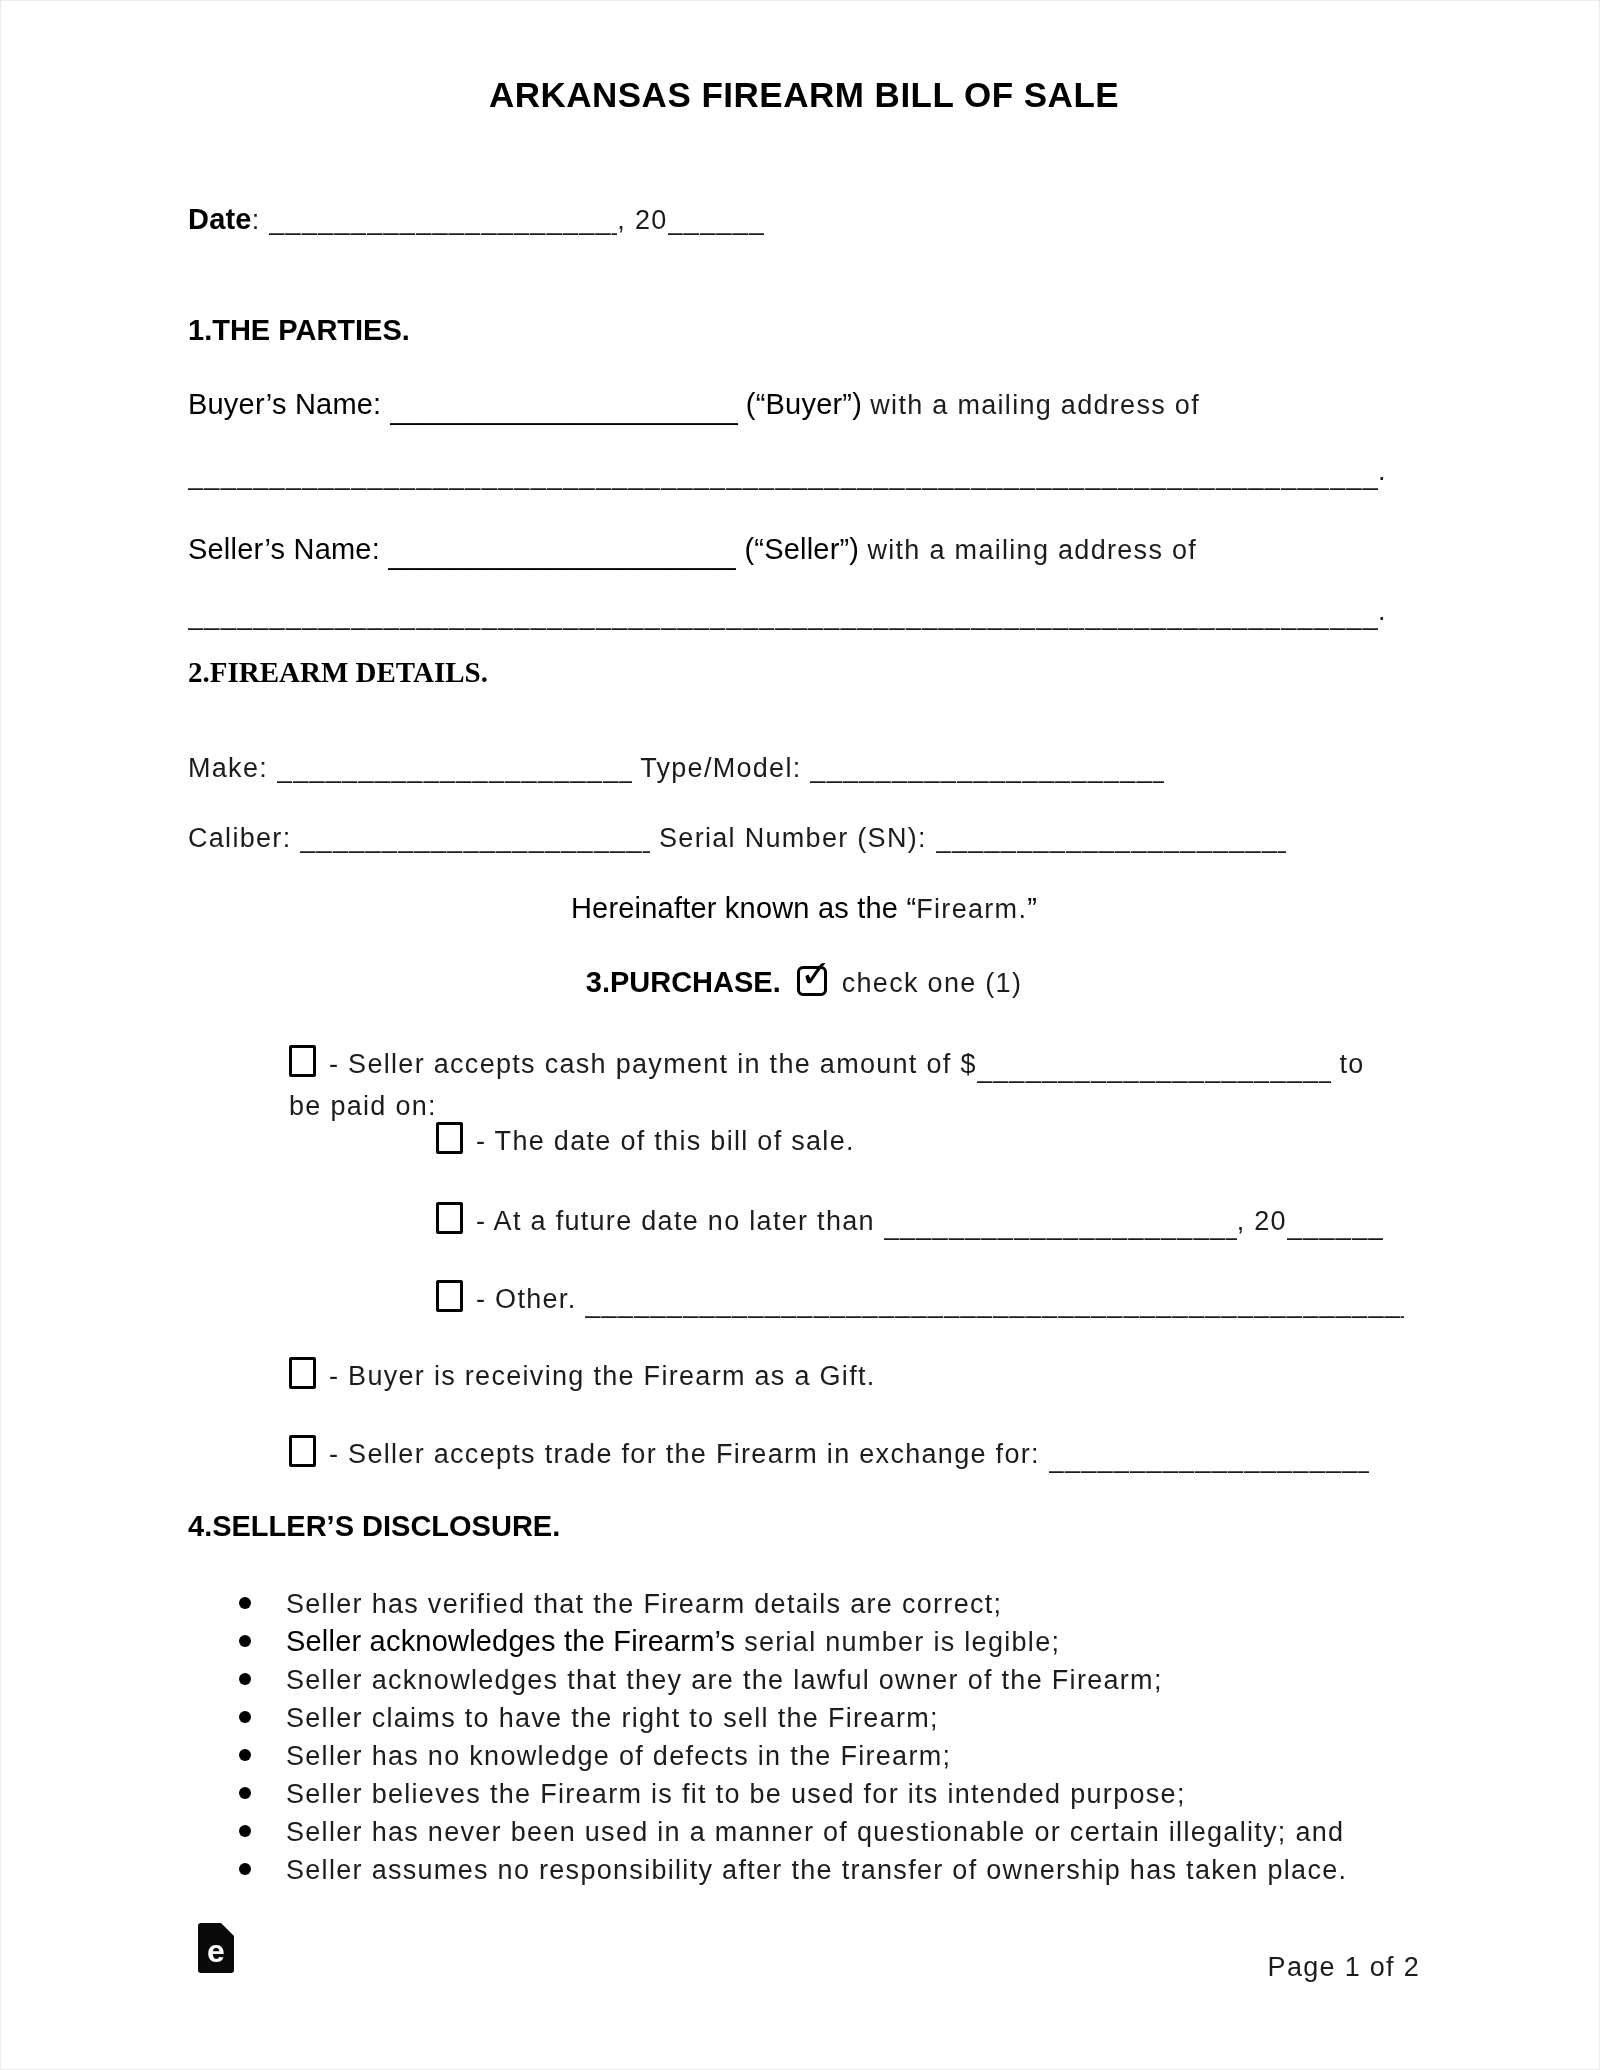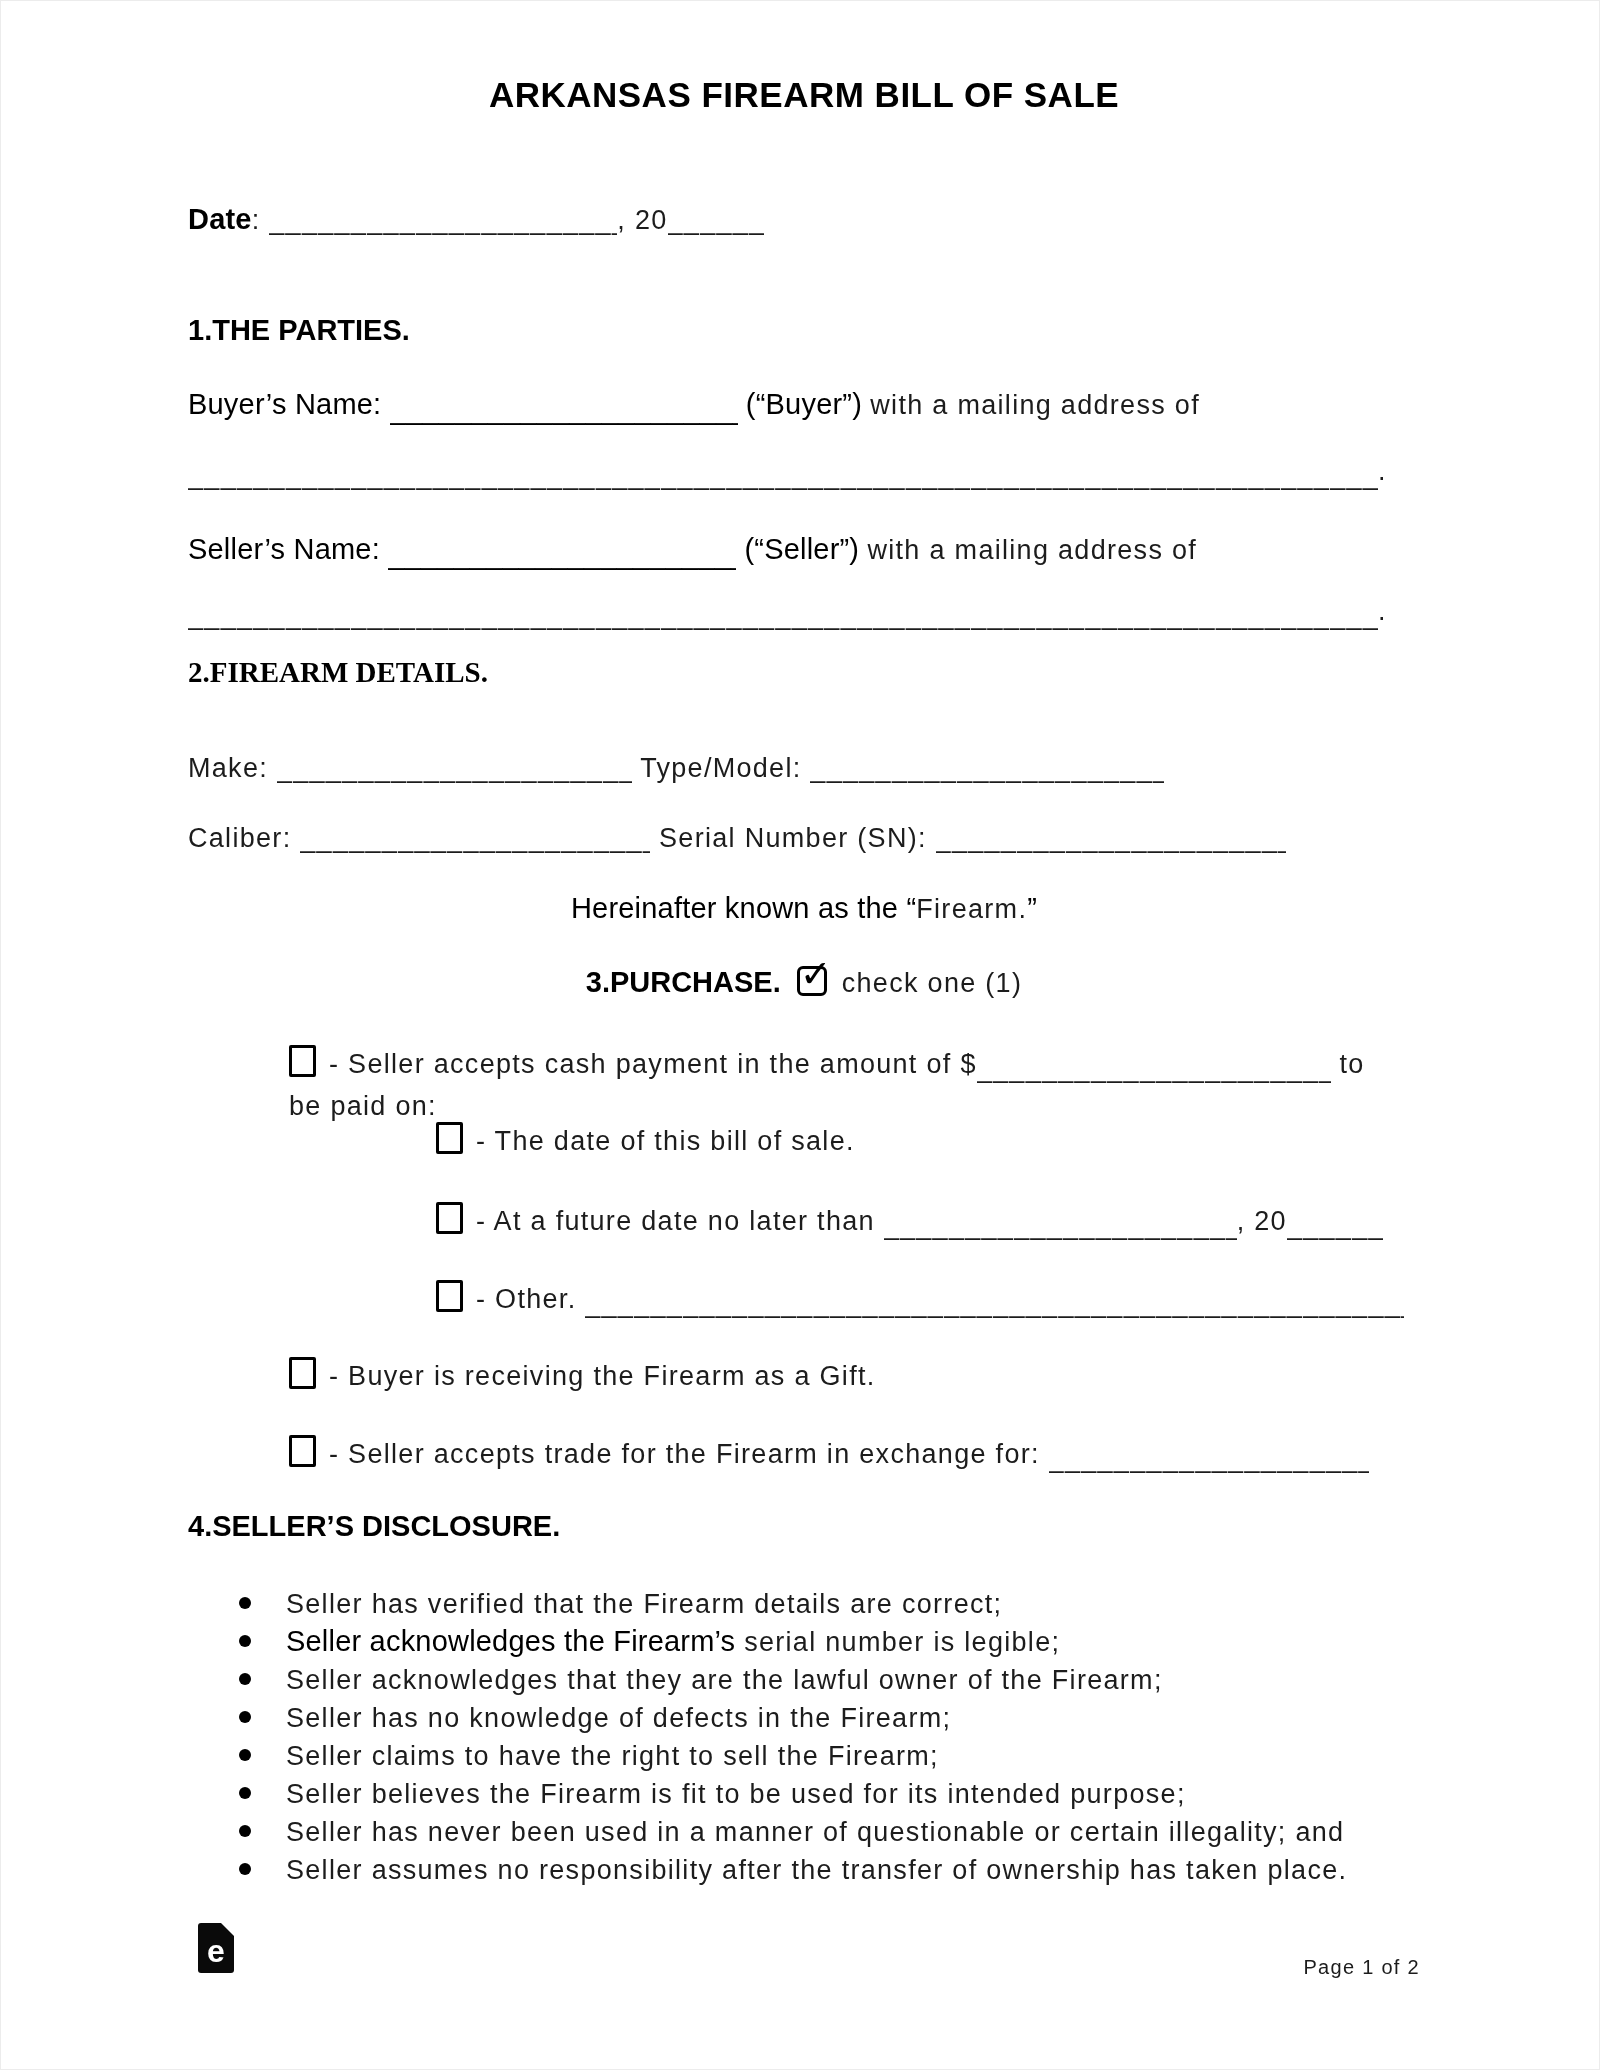--- a/index.html
+++ b/index.html
@@ -29,21 +29,21 @@
   .cbx-checked {
     display:inline-block; width:24px; height:24px; border:3px solid #000;
     border-radius:6px; position:relative; margin:0 15px 0 16px; vertical-align:-4px;
   }
   .cbx-checked .tick {
     position:absolute; top:-14px; left:0px; font-size:38px; font-weight:700;
     font-family:"DejaVu Sans", sans-serif; letter-spacing:0; color:#000; line-height:38px;
   }
   .bullet-row { display:flex; align-items:flex-start; height:38px;text-align:center; }
   .dot { width:12px; height:12px; border-radius:50%; background:#000; margin:13px 35px 0 51px; flex:none; }
-  .small { font-size:20px; }
+  .small { font-size:27px; }
   .footer-page { top:1948px; text-align:right; }
   .logo {
     position:absolute; left:198px; top:1923px; width:36px; height:50px;
     background:#0a0a0a; border-radius:3px;
   }
   .logo .fold {
     position:absolute; top:0; right:0; width:13px; height:13px; background:#fff;
     clip-path:polygon(0 0, 100% 0, 100% 100%);
   }
   .logo .letter {
@@ -142,25 +142,25 @@
     <div class="bullet-row">
       <span class="dot"></span>
       <span><span class="arial">Seller acknowledges the Firearm’s</span><span class="thin"> serial number is legible;</span></span>
     </div>
     <div class="bullet-row">
       <span class="dot"></span>
       <span><span class="arial"></span><span class="thin">Seller acknowledges that they are the lawful owner of the Firearm;</span></span>
     </div>
     <div class="bullet-row">
       <span class="dot"></span>
-      <span><span class="arial"></span><span class="thin">Seller has no knowledge of defects in the Firearm;</span></span>
+      <span><span class="arial"></span><span class="thin">Seller claims to have the right to sell the Firearm;</span></span>
     </div>
     <div class="bullet-row">
       <span class="dot"></span>
-      <span><span class="arial"></span><span class="thin">Seller claims to have the right to sell the Firearm;</span></span>
+      <span><span class="arial"></span><span class="thin">Seller has no knowledge of defects in the Firearm;</span></span>
     </div>
     <div class="bullet-row">
       <span class="dot"></span>
       <span><span class="arial"></span><span class="thin">Seller believes the Firearm is fit to be used for its intended purpose;</span></span>
     </div>
     <div class="bullet-row">
       <span class="dot"></span>
       <span><span class="arial"></span><span class="thin">Seller has never been used in a manner of questionable or certain illegality; and</span></span>
     </div>
     <div class="bullet-row">

